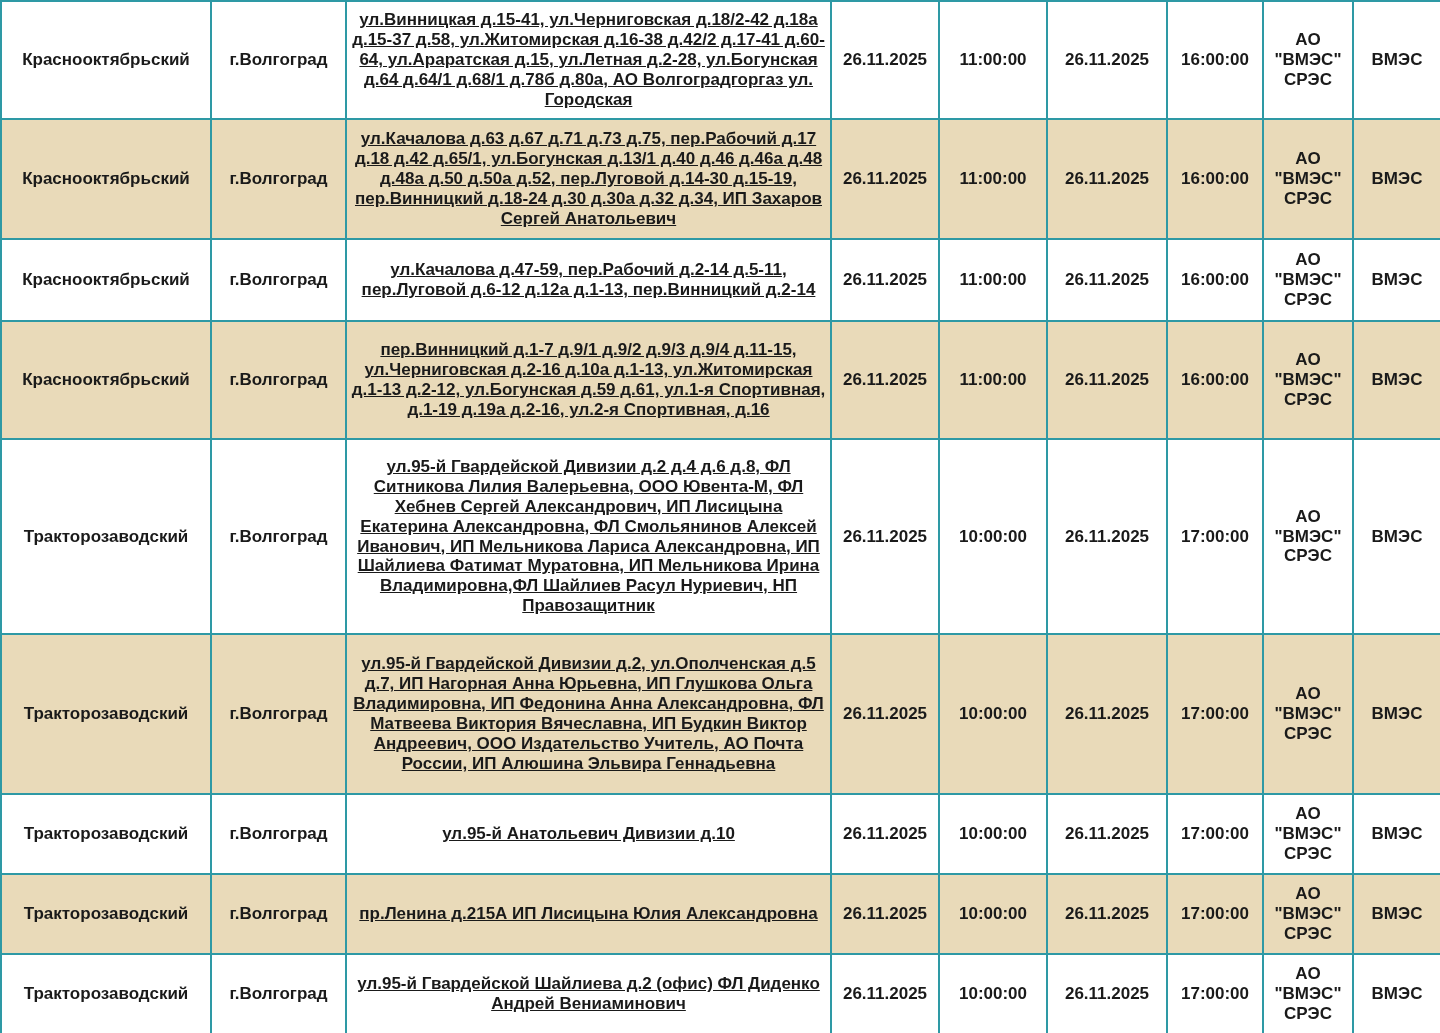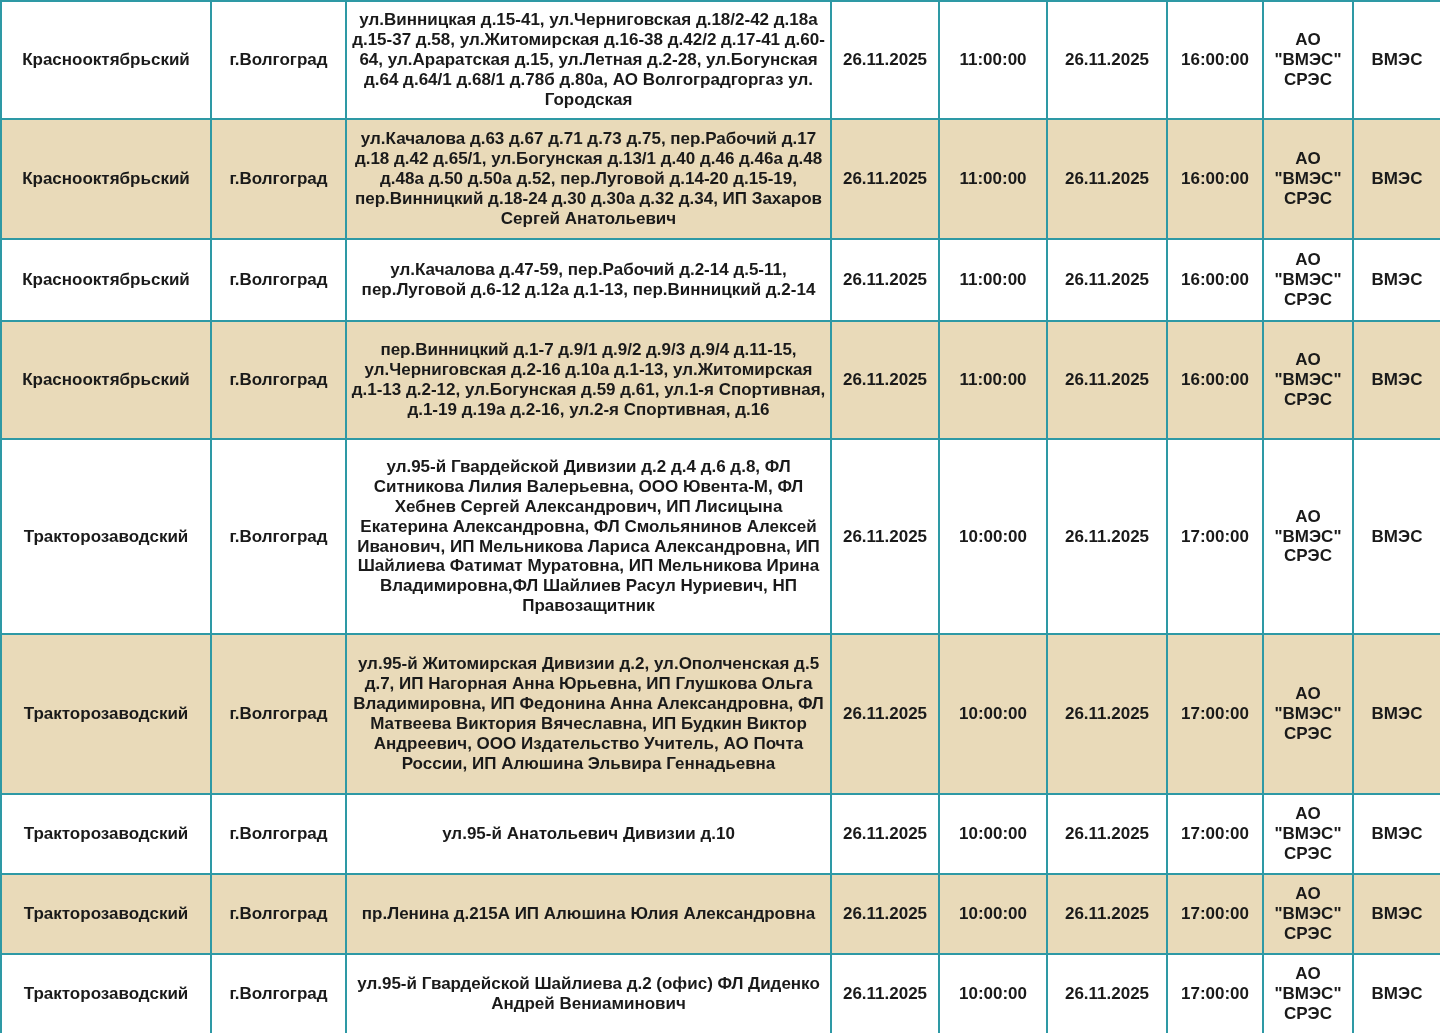--- a/index.html
+++ b/index.html
@@ -27,21 +27,21 @@
     background:var(--row-default);
     color:var(--text);
     font-weight:700;
     font-size:17px;
     line-height:1.17;
     text-align:center;
     vertical-align:middle;
     padding:2px 6px;
     overflow:hidden;
   }
-  #outage-table td.addresses{padding:8px 4px;}
+  #outage-table td.addresses{padding:8px 4px;text-decoration:underline;}
   #outage-table tr:nth-child(even) td{background:var(--row-alt);}
   
   #outage-table tr:nth-child(1){height:118px;}
   #outage-table tr:nth-child(2){height:120px;}
   #outage-table tr:nth-child(3){height:82px;}
   #outage-table tr:nth-child(4){height:118px;}
   #outage-table tr:nth-child(5){height:195px;}
   #outage-table tr:nth-child(6){height:160px;}
   #outage-table tr:nth-child(7){height:80px;}
   #outage-table tr:nth-child(8){height:80px;}
@@ -70,21 +70,21 @@
     <td class="start-date">26.11.2025</td>
     <td class="start-time">11:00:00</td>
     <td class="end-date">26.11.2025</td>
     <td class="end-time">16:00:00</td>
     <td class="org">АО "ВМЭС" СРЭС</td>
     <td class="network">ВМЭС</td>
   </tr>
       <tr>
     <td class="district">Краснооктябрьский</td>
     <td class="city">г.Волгоград</td>
-    <td class="addresses">ул.Качалова д.63 д.67 д.71 д.73 д.75, пер.Рабочий д.17 д.18 д.42 д.65/1, ул.Богунская д.13/1 д.40 д.46 д.46а д.48 д.48а д.50 д.50а д.52, пер.Луговой д.14-20 д.15-19, пер.Винницкий д.18-24 д.30 д.30а д.32 д.34, ИП Захаров Сергей Анатольевич</td>
+    <td class="addresses">ул.Качалова д.63 д.67 д.71 д.73 д.75, пер.Рабочий д.17 д.18 д.42 д.65/1, ул.Богунская д.13/1 д.40 д.46 д.46а д.48 д.48а д.50 д.50а д.52, пер.Луговой д.14-30 д.15-19, пер.Винницкий д.18-24 д.30 д.30а д.32 д.34, ИП Захаров Сергей Анатольевич</td>
     <td class="start-date">26.11.2025</td>
     <td class="start-time">11:00:00</td>
     <td class="end-date">26.11.2025</td>
     <td class="end-time">16:00:00</td>
     <td class="org">АО "ВМЭС" СРЭС</td>
     <td class="network">ВМЭС</td>
   </tr>
       <tr>
     <td class="district">Краснооктябрьский</td>
     <td class="city">г.Волгоград</td>
@@ -114,21 +114,21 @@
     <td class="start-date">26.11.2025</td>
     <td class="start-time">10:00:00</td>
     <td class="end-date">26.11.2025</td>
     <td class="end-time">17:00:00</td>
     <td class="org">АО "ВМЭС" СРЭС</td>
     <td class="network">ВМЭС</td>
   </tr>
       <tr>
     <td class="district">Тракторозаводский</td>
     <td class="city">г.Волгоград</td>
-    <td class="addresses">ул.95-й Житомирская Дивизии д.2, ул.Ополченская д.5 д.7, ИП Нагорная Анна Юрьевна, ИП Глушкова Ольга Владимировна, ИП Федонина Анна Александровна, ФЛ Матвеева Виктория Вячеславна, ИП Будкин Виктор Андреевич, ООО Издательство Учитель, АО Почта России, ИП Алюшина Эльвира Геннадьевна</td>
+    <td class="addresses">ул.95-й Гвардейской Дивизии д.2, ул.Ополченская д.5 д.7, ИП Нагорная Анна Юрьевна, ИП Глушкова Ольга Владимировна, ИП Федонина Анна Александровна, ФЛ Матвеева Виктория Вячеславна, ИП Будкин Виктор Андреевич, ООО Издательство Учитель, АО Почта России, ИП Алюшина Эльвира Геннадьевна</td>
     <td class="start-date">26.11.2025</td>
     <td class="start-time">10:00:00</td>
     <td class="end-date">26.11.2025</td>
     <td class="end-time">17:00:00</td>
     <td class="org">АО "ВМЭС" СРЭС</td>
     <td class="network">ВМЭС</td>
   </tr>
       <tr>
     <td class="district">Тракторозаводский</td>
     <td class="city">г.Волгоград</td>
@@ -136,21 +136,21 @@
     <td class="start-date">26.11.2025</td>
     <td class="start-time">10:00:00</td>
     <td class="end-date">26.11.2025</td>
     <td class="end-time">17:00:00</td>
     <td class="org">АО "ВМЭС" СРЭС</td>
     <td class="network">ВМЭС</td>
   </tr>
       <tr>
     <td class="district">Тракторозаводский</td>
     <td class="city">г.Волгоград</td>
-    <td class="addresses">пр.Ленина д.215А ИП Алюшина Юлия Александровна</td>
+    <td class="addresses">пр.Ленина д.215А ИП Лисицына Юлия Александровна</td>
     <td class="start-date">26.11.2025</td>
     <td class="start-time">10:00:00</td>
     <td class="end-date">26.11.2025</td>
     <td class="end-time">17:00:00</td>
     <td class="org">АО "ВМЭС" СРЭС</td>
     <td class="network">ВМЭС</td>
   </tr>
       <tr>
     <td class="district">Тракторозаводский</td>
     <td class="city">г.Волгоград</td>

